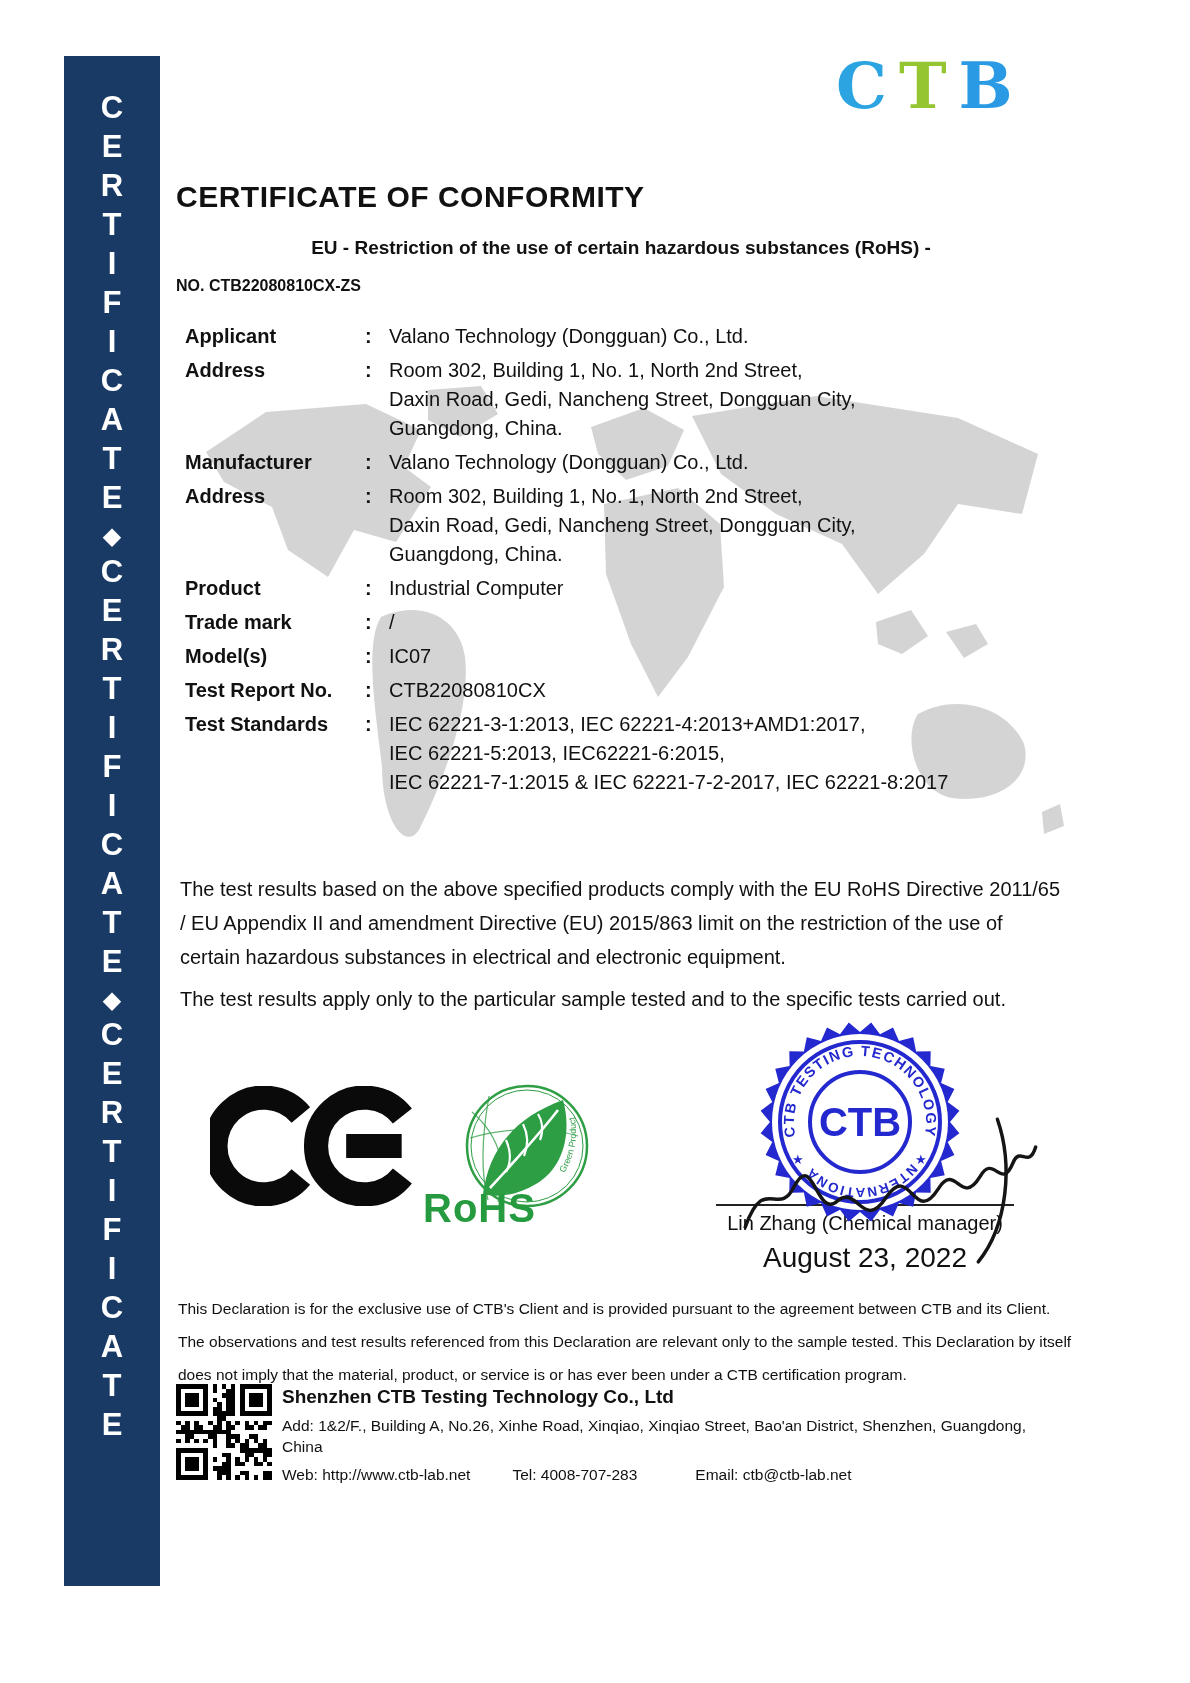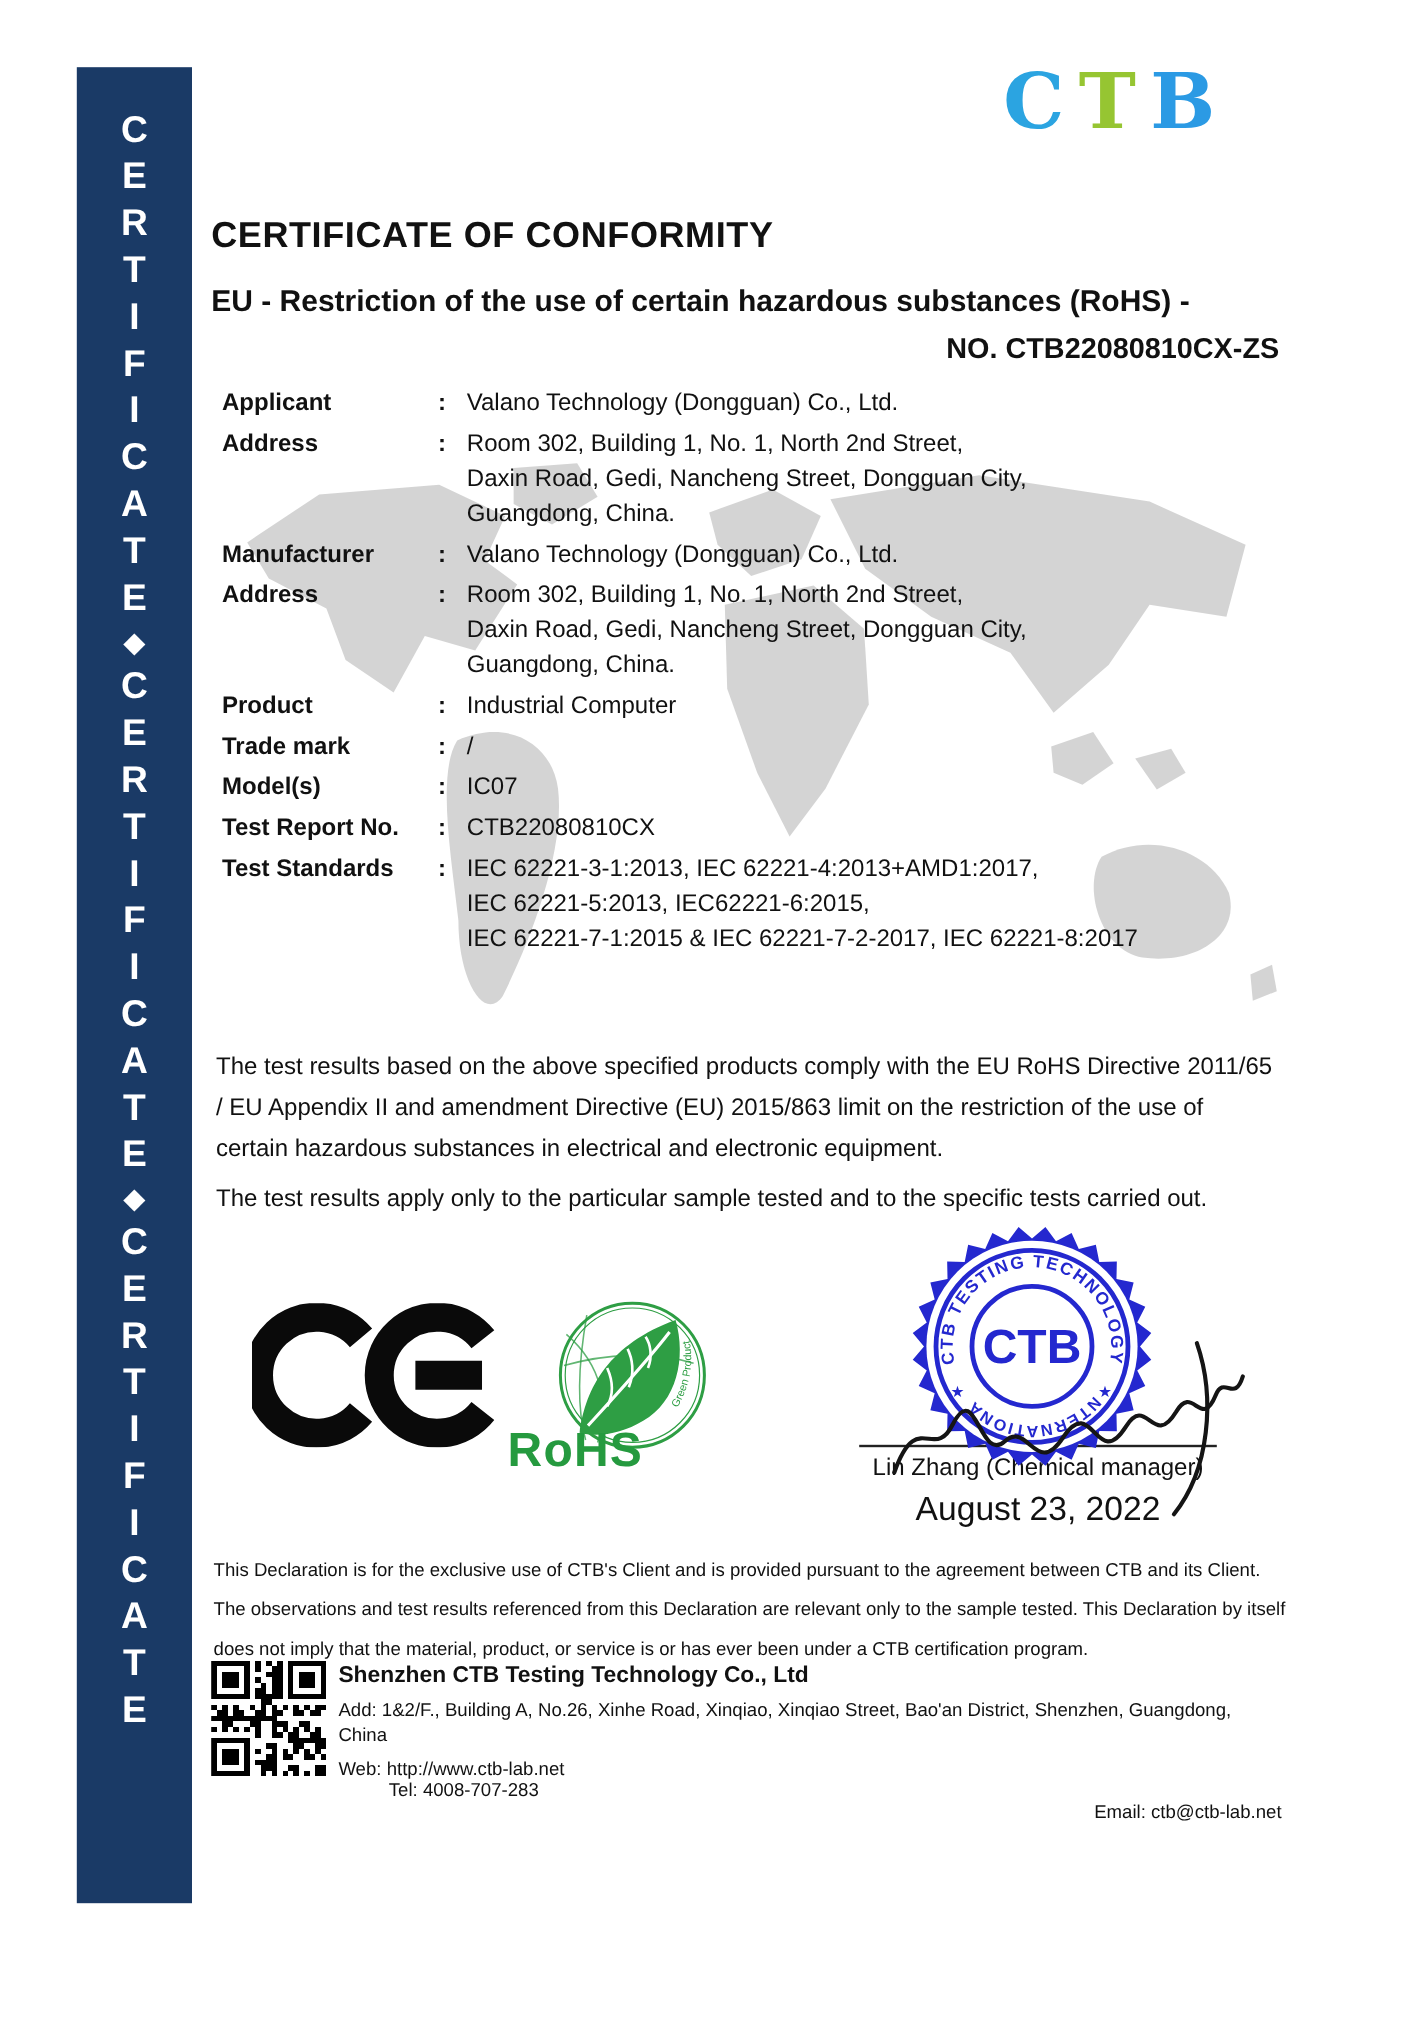--- a/index.html
+++ b/index.html
@@ -22,24 +22,24 @@
   .ctb-logo{
     position:absolute;top:54px;left:836px;font-family:"DejaVu Serif", serif;
     font-weight:bold;font-size:64px;letter-spacing:12px;line-height:1;z-index:2;
   }
   .ctb-logo .lc{color:#2ba4e1}
   .ctb-logo .lt{color:#96c532}
   .ctb-logo .lb{color:#2b9ae4}
   
   .title{position:absolute;left:176px;top:180px;width:860px;text-align:left;
     font-size:30px;font-weight:bold;letter-spacing:.5px;z-index:2;}
-  .subtitle{position:absolute;left:176px;top:237px;width:890px;
-    font-size:25px;font-weight:bold;z-index:2;}
-  .certno{position:absolute;left:176px;top:277px;width:890px;text-align:right;
-    font-size:24px;font-weight:bold;z-index:2;}
+  .subtitle{position:absolute;left:176px;top:237px;width:890px;text-align:center;
+    font-size:19px;font-weight:bold;z-index:2;}
+  .certno{position:absolute;left:176px;top:277px;width:890px;text-align:left;
+    font-size:16px;font-weight:bold;z-index:2;}
   
   .map{position:absolute;left:176px;top:382px;width:890px;height:492px;z-index:0;}
   .map path{fill:#c9c9c9;fill-opacity:.8;}
   
   .fields{position:absolute;left:185px;top:322px;width:880px;z-index:1;
     display:flex;flex-direction:column;gap:5px;}
   .frow{display:flex;align-items:flex-start;}
   .frow .flabel{flex:none;width:180px;font-weight:bold;font-size:20px;line-height:29px;}
   .frow .fcolon{flex:none;width:24px;font-weight:bold;font-size:20px;line-height:29px;}
   .frow .fvalue{font-size:20px;line-height:29px;}
@@ -55,21 +55,21 @@
   .sig-line{position:absolute;left:716px;top:1204px;width:298px;border-top:2px solid #222;z-index:1;}
   .sig-name{position:absolute;left:700px;top:1212px;width:330px;text-align:center;font-size:20px;z-index:1;}
   .sig-date{position:absolute;left:700px;top:1242px;width:330px;text-align:center;font-size:28px;z-index:1;}
   
   .disclaimer{position:absolute;left:178px;top:1292px;width:896px;font-size:15.5px;line-height:33px;z-index:1;}
   
   .qr{position:absolute;left:176px;top:1384px;width:96px;height:96px;z-index:1;}
   .footer-text{position:absolute;left:282px;top:1386px;width:786px;z-index:1;}
   .footer-company{font-size:19px;font-weight:bold;margin-bottom:7px;}
   .footer-address{font-size:15.5px;line-height:21px;}
-  .footer-contact{font-size:15.5px;margin-top:9px;display:flex;flex-direction:column;}
+  .footer-contact{font-size:15.5px;margin-top:9px;display:flex;}
   .footer-contact .tel{margin-left:42px;}
   .footer-contact .email{margin-left:58px;text-align:right;}
 </style>
 </head>
 <body>
 
 <div class="sidebar">
   <div class="word">CERTIFICATE</div>
   <div class="diamond">◆</div>
   <div class="word">CERTIFICATE</div>

